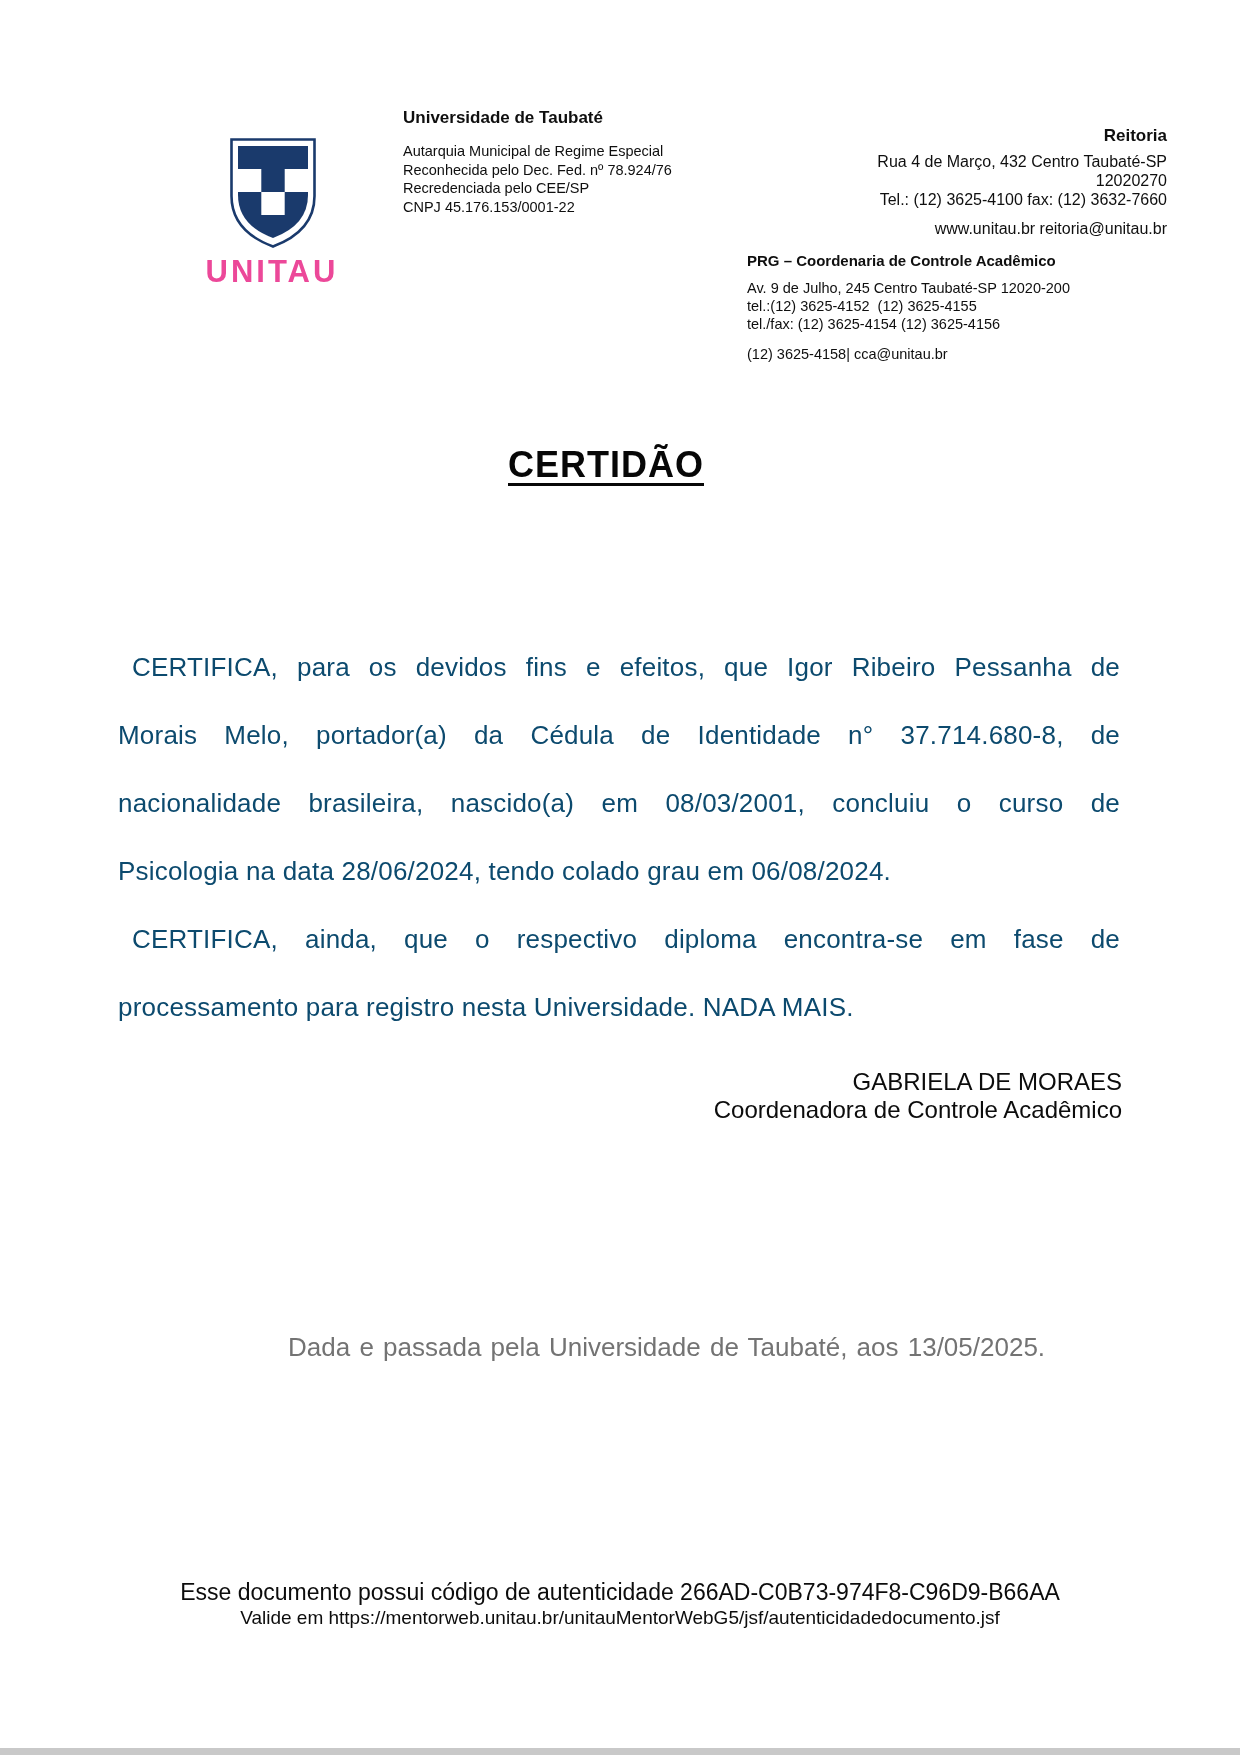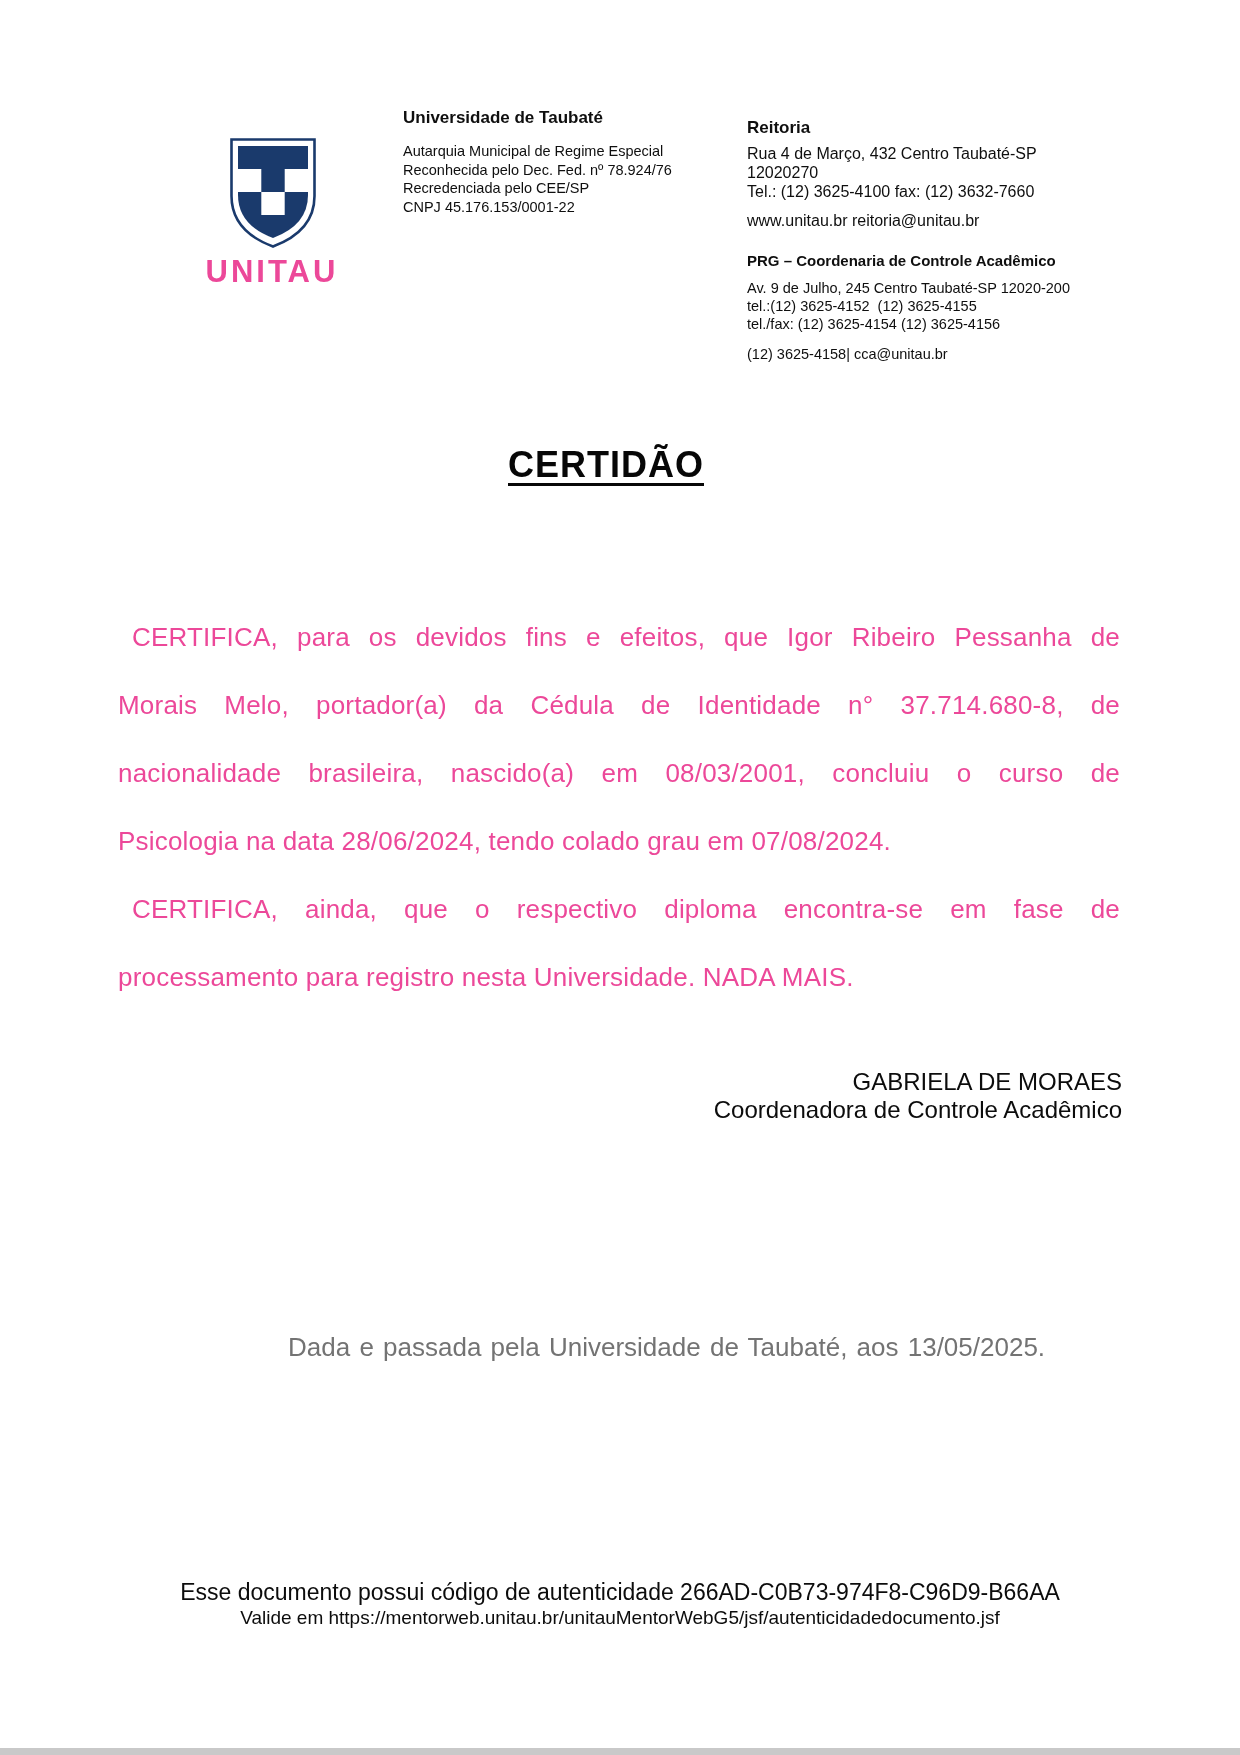--- a/index.html
+++ b/index.html
@@ -14,39 +14,39 @@
   
   .logo-shield{position:absolute;left:229px;top:137px;width:88px;height:112px;}
   .logo-word{
     position:absolute;left:200px;top:254px;width:144px;
     text-align:center;font-size:31px;font-weight:bold;letter-spacing:3px;
     color:#ec4899;
   }
   .hdr-left{position:absolute;left:403px;top:108px;width:300px;}
   .hdr-left .t{font-size:17px;font-weight:bold;margin-bottom:14px;}
   .hdr-left .l{font-size:14.5px;line-height:18.5px;white-space:pre;}
-  .hdr-right{position:absolute;left:747px;top:118px;width:420px;}
+  .hdr-right{position:absolute;left:747px;top:126px;width:420px;text-align:right;}
   .hdr-right .t{font-size:17px;font-weight:bold;margin-bottom:6px;}
   .hdr-right .l{font-size:16px;line-height:19px;white-space:pre;}
   .hdr-right .gap{height:10px;}
   .prg{position:absolute;left:747px;top:252px;width:440px;}
   .prg .t{font-size:15px;font-weight:bold;margin-bottom:10px;}
   .prg .l{font-size:14.5px;line-height:18px;white-space:pre;}
   .prg .gap{height:12px;}
   
   .doc-title{
     position:absolute;left:0;top:444px;width:1212px;text-align:center;
     font-size:36px;font-weight:bold;letter-spacing:1px;
     text-decoration:underline;text-decoration-thickness:3px;text-underline-offset:6px;
     color:#070707;
   }
   
   .body-text{
-    position:absolute;left:118px;top:603px;width:1002px;
-    font-size:26px;line-height:68px;letter-spacing:0.2px;color:#ec4899;
+    position:absolute;left:118px;top:633px;width:1002px;
+    font-size:26px;line-height:68px;letter-spacing:0.2px;color:#0c4a6e;
   }
   .body-text .bl{height:68px;overflow:hidden;}
   .body-text .just{text-align:justify;text-align-last:justify;}
   .body-text .indent{padding-left:14px;}
   
   .signature{
     position:absolute;right:118px;top:1068px;text-align:right;
     font-size:24px;line-height:28px;color:#0c0c0c;
   }
   
@@ -108,21 +108,21 @@
     <div class="gap"></div>
     <div class="l">(12) 3625-4158| cca@unitau.br</div>
   </div>
 
   <div class="doc-title">CERTIDÃO</div>
 
   <div class="body-text">
     <div class="bl just indent">CERTIFICA, para os devidos fins e efeitos, que Igor Ribeiro Pessanha de</div>
     <div class="bl just">Morais Melo, portador(a) da Cédula de Identidade n° 37.714.680-8, de</div>
     <div class="bl just">nacionalidade brasileira, nascido(a) em 08/03/2001, concluiu o curso de</div>
-    <div class="bl">Psicologia na data 28/06/2024, tendo colado grau em 07/08/2024.</div>
+    <div class="bl">Psicologia na data 28/06/2024, tendo colado grau em 06/08/2024.</div>
     <div class="bl just indent">CERTIFICA, ainda, que o respectivo diploma encontra-se em fase de</div>
     <div class="bl">processamento para registro nesta Universidade. NADA MAIS.</div>
   </div>
 
   <div class="signature">
     <div>GABRIELA DE MORAES</div>
     <div>Coordenadora de Controle Acadêmico</div>
   </div>
 
   <div class="date-line">Dada e passada pela Universidade de Taubaté, aos 13/05/2025.</div>

